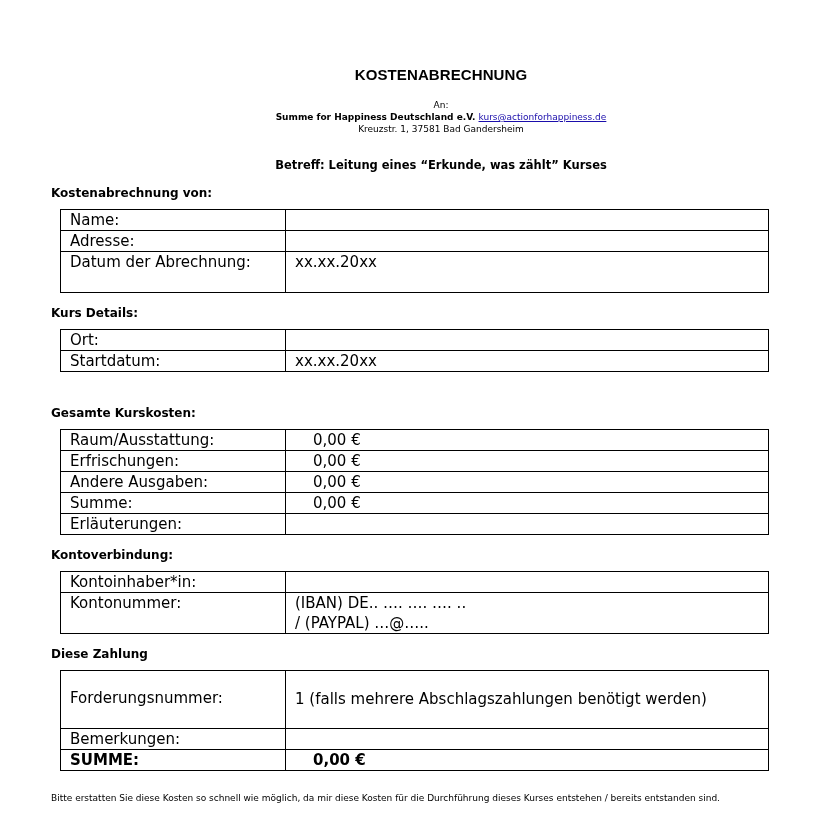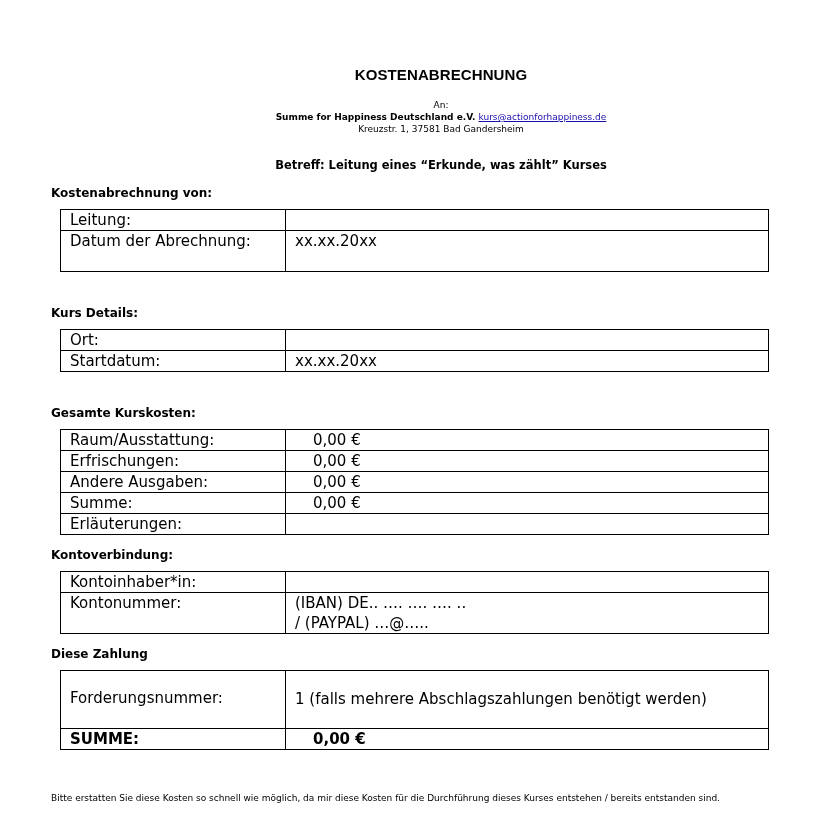--- a/index.html
+++ b/index.html
@@ -54,22 +54,26 @@
     <a href="mailto:kurs@actionforhappiness.de">kurs@actionforhappiness.de</a>
   </div>
   <div class="street">Kreuzstr. 1, 37581 Bad Gandersheim</div>
 </div>
 
 <div class="subject">Betreff: Leitung eines “Erkunde, was zählt” Kurses</div>
 
 <div class="section-label" style="top:186px;">Kostenabrechnung von:</div>
 <table class="form" style="top:209px;">
   <tbody>
+      <tr>
+    <td class="lbl">Name:</td>
+    <td></td>
+  </tr>
   <tr>
-    <td class="lbl">Leitung:</td>
+    <td class="lbl">Adresse:</td>
     <td></td>
   </tr>
   <tr>
     <td class="lbl" style="height:40px;">Datum der Abrechnung:</td>
     <td>xx.xx.20xx</td>
   </tr>
 </tbody>
   </table>
 
 <div class="section-label" style="top:306px;">Kurs Details:</div>
@@ -129,20 +133,24 @@
 </tbody>
   </table>
 
 <div class="section-label" style="top:647px;">Diese Zahlung</div>
 <table class="form" style="top:670px;">
   <tbody>
       <tr>
     <td class="lbl" style="height:40px; padding-top:17px;">Forderungsnummer:</td>
     <td style="padding-top:18px;">1 (falls mehrere Abschlagszahlungen benötigt werden)</td>
   </tr>
+  <tr>
+    <td class="lbl">Bemerkungen:</td>
+    <td></td>
+  </tr>
   <tr class="sum-row">
     <td class="lbl">SUMME:</td>
     <td class="val-money">0,00 €</td>
   </tr>
 </tbody>
   </table>
 
 <div class="footer">Bitte erstatten Sie diese Kosten so schnell wie möglich, da mir diese Kosten für die Durchführung dieses Kurses entstehen / bereits entstanden sind.</div>
 
 </body></html>

